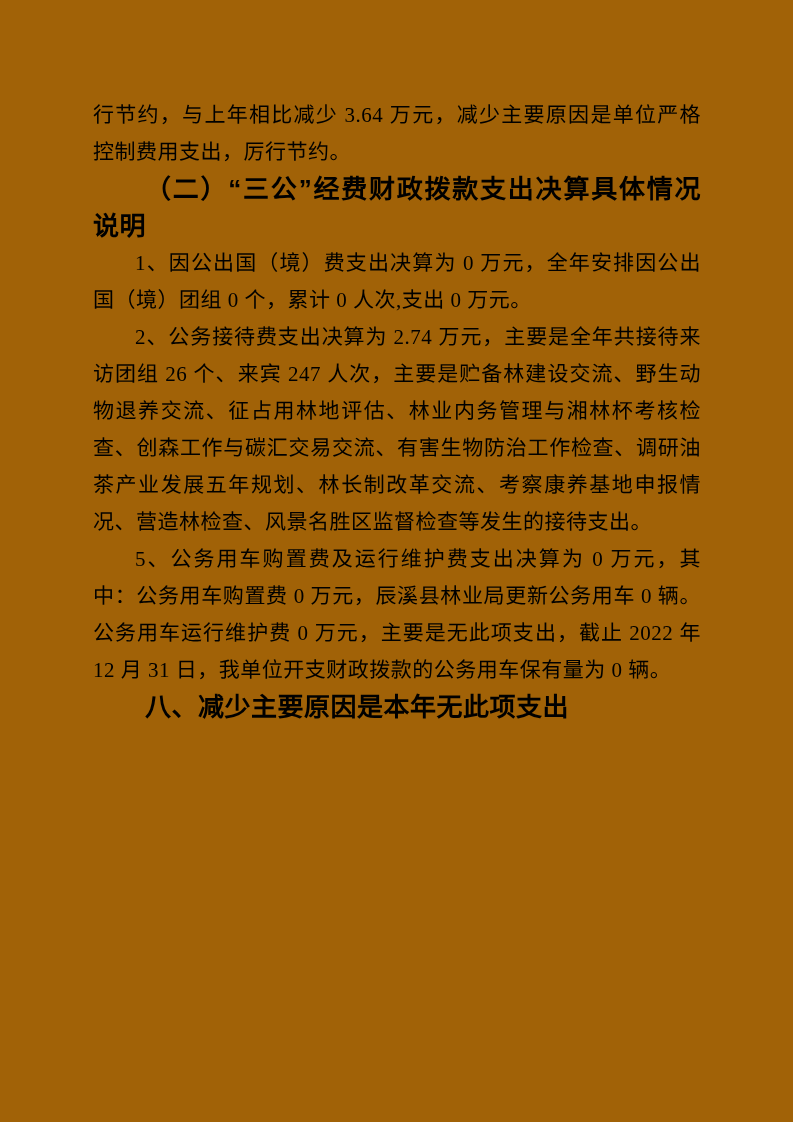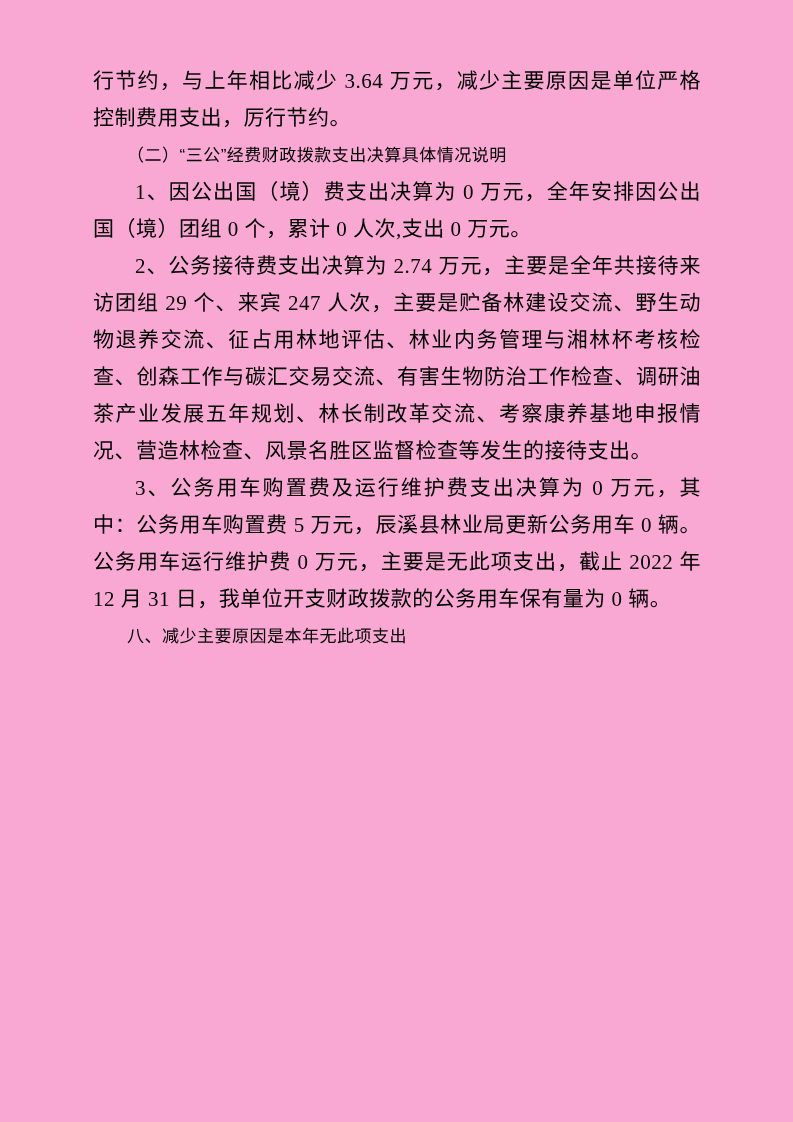--- a/index.html
+++ b/index.html
@@ -5,53 +5,53 @@
   html, body {
     margin: 0;
     padding: 0;
     background: #ffffff;
   }
   .page {
     position: relative;
     width: 793px;
     height: 1122px;
     margin: 0 auto;
-    background: #f9a8d4;
+    background: #a16207;
     box-sizing: border-box;
-    padding: 63px 92px 0 93px;
+    padding: 97px 92px 0 93px;
     overflow: hidden;
   }
   .para {
     margin: 0;
     font-family: "Liberation Serif", "DejaVu Serif", serif;
     font-size: 21px;
     line-height: 37px;
     color: #000000;
     text-align: justify;
     text-indent: 2em;
     letter-spacing: 0.5px;
   }
   .para.no-indent {
     text-indent: 0;
   }
   .heading {
     margin: 0;
     font-family: "Liberation Sans", "DejaVu Sans", sans-serif;
-    font-weight: 400;
-    font-size: 17px;
+    font-weight: 700;
+    font-size: 26px;
     line-height: 37px;
     color: #000000;
     text-align: justify;
     text-indent: 2em;
     letter-spacing: 0.5px;
   }
 </style>
 </head>
 <body>
 
 <div class="page">
   <p class="para no-indent">行节约，与上年相比减少 3.64 万元，减少主要原因是单位严格控制费用支出，厉行节约。</p>
   <p class="heading">（二）“三公”经费财政拨款支出决算具体情况说明</p>
   <p class="para">1、因公出国（境）费支出决算为 0 万元，全年安排因公出国（境）团组 0 个，累计 0 人次,支出 0 万元。</p>
-  <p class="para">2、公务接待费支出决算为 2.74 万元，主要是全年共接待来访团组 29 个、来宾 247 人次，主要是贮备林建设交流、野生动物退养交流、征占用林地评估、林业内务管理与湘林杯考核检查、创森工作与碳汇交易交流、有害生物防治工作检查、调研油茶产业发展五年规划、林长制改革交流、考察康养基地申报情况、营造林检查、风景名胜区监督检查等发生的接待支出。</p>
-  <p class="para">3、公务用车购置费及运行维护费支出决算为 0 万元，其中：公务用车购置费 5 万元，辰溪县林业局更新公务用车 0 辆。公务用车运行维护费 0 万元，主要是无此项支出，截止 2022 年 12 月 31 日，我单位开支财政拨款的公务用车保有量为 0 辆。</p>
+  <p class="para">2、公务接待费支出决算为 2.74 万元，主要是全年共接待来访团组 26 个、来宾 247 人次，主要是贮备林建设交流、野生动物退养交流、征占用林地评估、林业内务管理与湘林杯考核检查、创森工作与碳汇交易交流、有害生物防治工作检查、调研油茶产业发展五年规划、林长制改革交流、考察康养基地申报情况、营造林检查、风景名胜区监督检查等发生的接待支出。</p>
+  <p class="para">5、公务用车购置费及运行维护费支出决算为 0 万元，其中：公务用车购置费 0 万元，辰溪县林业局更新公务用车 0 辆。公务用车运行维护费 0 万元，主要是无此项支出，截止 2022 年 12 月 31 日，我单位开支财政拨款的公务用车保有量为 0 辆。</p>
   <p class="heading">八、减少主要原因是本年无此项支出</p>
 </div>
 
 </body></html>

